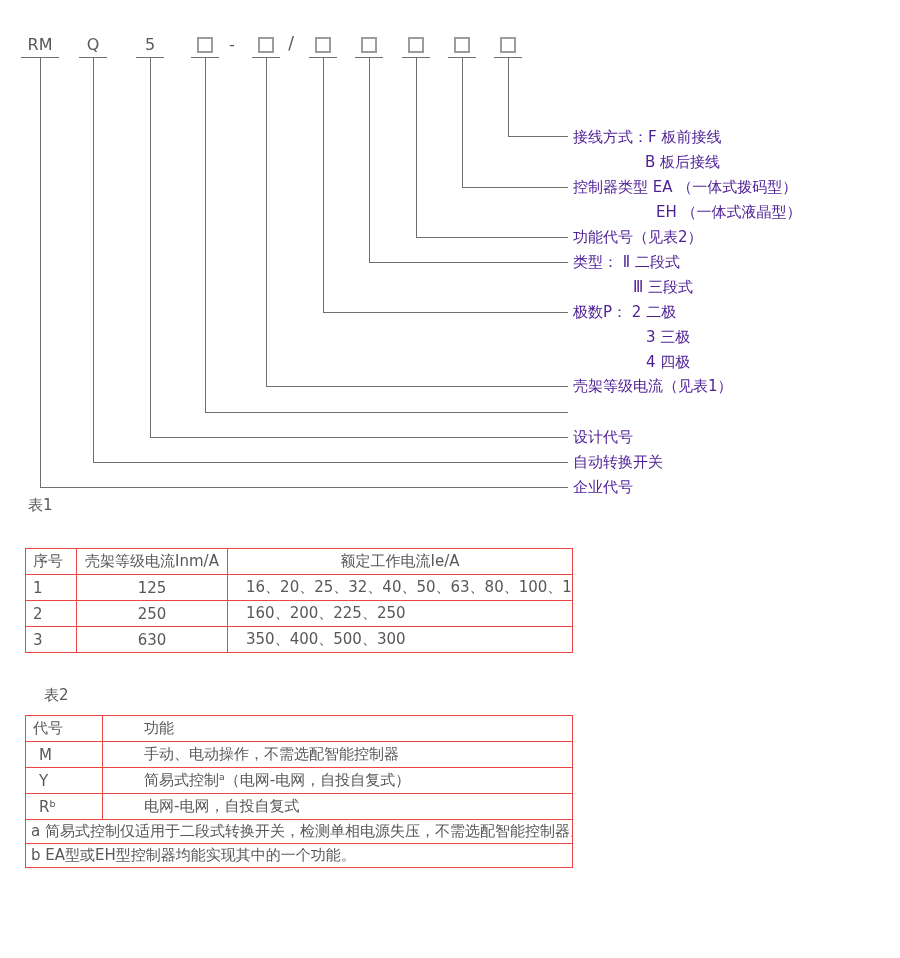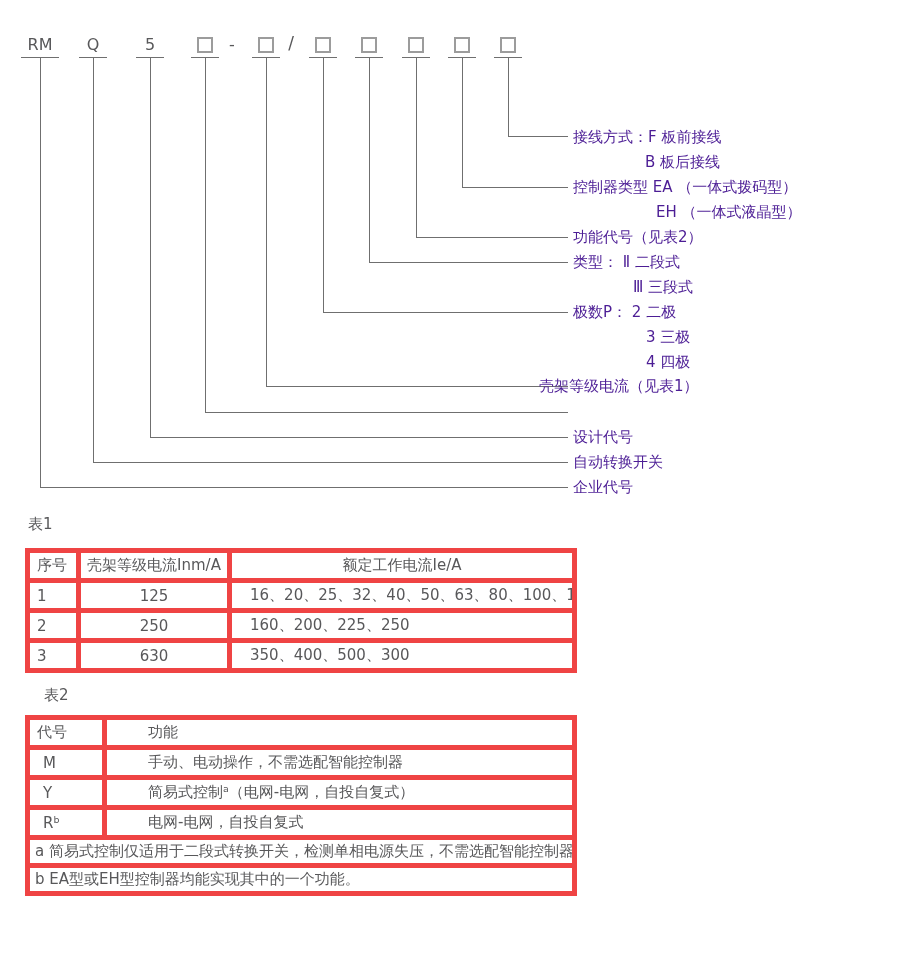--- a/index.html
+++ b/index.html
@@ -11,21 +11,21 @@
   .cbox{position:absolute;top:37px;width:12px;height:12px;border:2px solid #9c9c9c;background:#fff;}
   .ul{position:absolute;top:57px;height:1px;background:#6f6f6f;}
   .vl{position:absolute;width:1px;background:#6f6f6f;}
   .hl{position:absolute;height:1px;background:#6f6f6f;}
   
   .dlabel{position:absolute;height:24px;line-height:24px;font-size:15px;white-space:nowrap;color:#4c1d95;}
   
   .tcaption{position:absolute;left:28px;font-size:15px;color:#58585a;}
   table.spec{position:absolute;left:25px;border-collapse:collapse;table-layout:fixed;
              width:547px;font-size:15px;color:#58585a;}
-  table.spec td{border:5px solid #ef4444;height:25px;padding:0 2px;overflow:hidden;white-space:nowrap;}
+  table.spec td{border:1px solid #ef4444;height:25px;padding:0 2px;overflow:hidden;white-space:nowrap;}
   .al{text-align:left;padding-left:7px !important;}
   .ac{text-align:center;}
   .ind13{text-align:left;padding-left:13px !important;}
   .ind18{text-align:left;padding-left:18px !important;}
   .ind41{text-align:left;padding-left:41px !important;}
   .fnote{text-align:left;padding-left:5px !important;height:23px !important;}
 </style>
 </head>
 <body>
 
@@ -80,26 +80,26 @@
   <span class="dlabel" style="left:573px;top:125px;">接线方式：F  板前接线</span>
   <span class="dlabel" style="left:645px;top:150px;">B  板后接线</span>
   <span class="dlabel" style="left:573px;top:175px;">控制器类型  EA  （一体式拨码型）</span>
   <span class="dlabel" style="left:656px;top:200px;">EH  （一体式液晶型）</span>
   <span class="dlabel" style="left:573px;top:225px;">功能代号（见表2）</span>
   <span class="dlabel" style="left:573px;top:250px;">类型：  Ⅱ  二段式</span>
   <span class="dlabel" style="left:633px;top:275px;">Ⅲ  三段式</span>
   <span class="dlabel" style="left:573px;top:300px;">极数P：  2  二极</span>
   <span class="dlabel" style="left:646px;top:325px;">3  三极</span>
   <span class="dlabel" style="left:646px;top:350px;">4  四极</span>
-  <span class="dlabel" style="left:539px;top:374px;">壳架等级电流（见表1）</span>
+  <span class="dlabel" style="left:573px;top:374px;">壳架等级电流（见表1）</span>
   <span class="dlabel" style="left:573px;top:425px;">设计代号</span>
   <span class="dlabel" style="left:573px;top:450px;">自动转换开关</span>
   <span class="dlabel" style="left:573px;top:475px;">企业代号</span>
 
-  <span class="tcaption" style="top:515px;">表1</span>
+  <span class="tcaption" style="top:496px;">表1</span>
   <table class="spec" style="top:548px;">
     <colgroup>
         <col style="width:51px">
         <col style="width:151px">
         <col style="width:345px">
       </colgroup>
     <tbody>
         <tr>
       <td class="al">序号</td>
       <td class="ac">壳架等级电流Inm/A</td>

